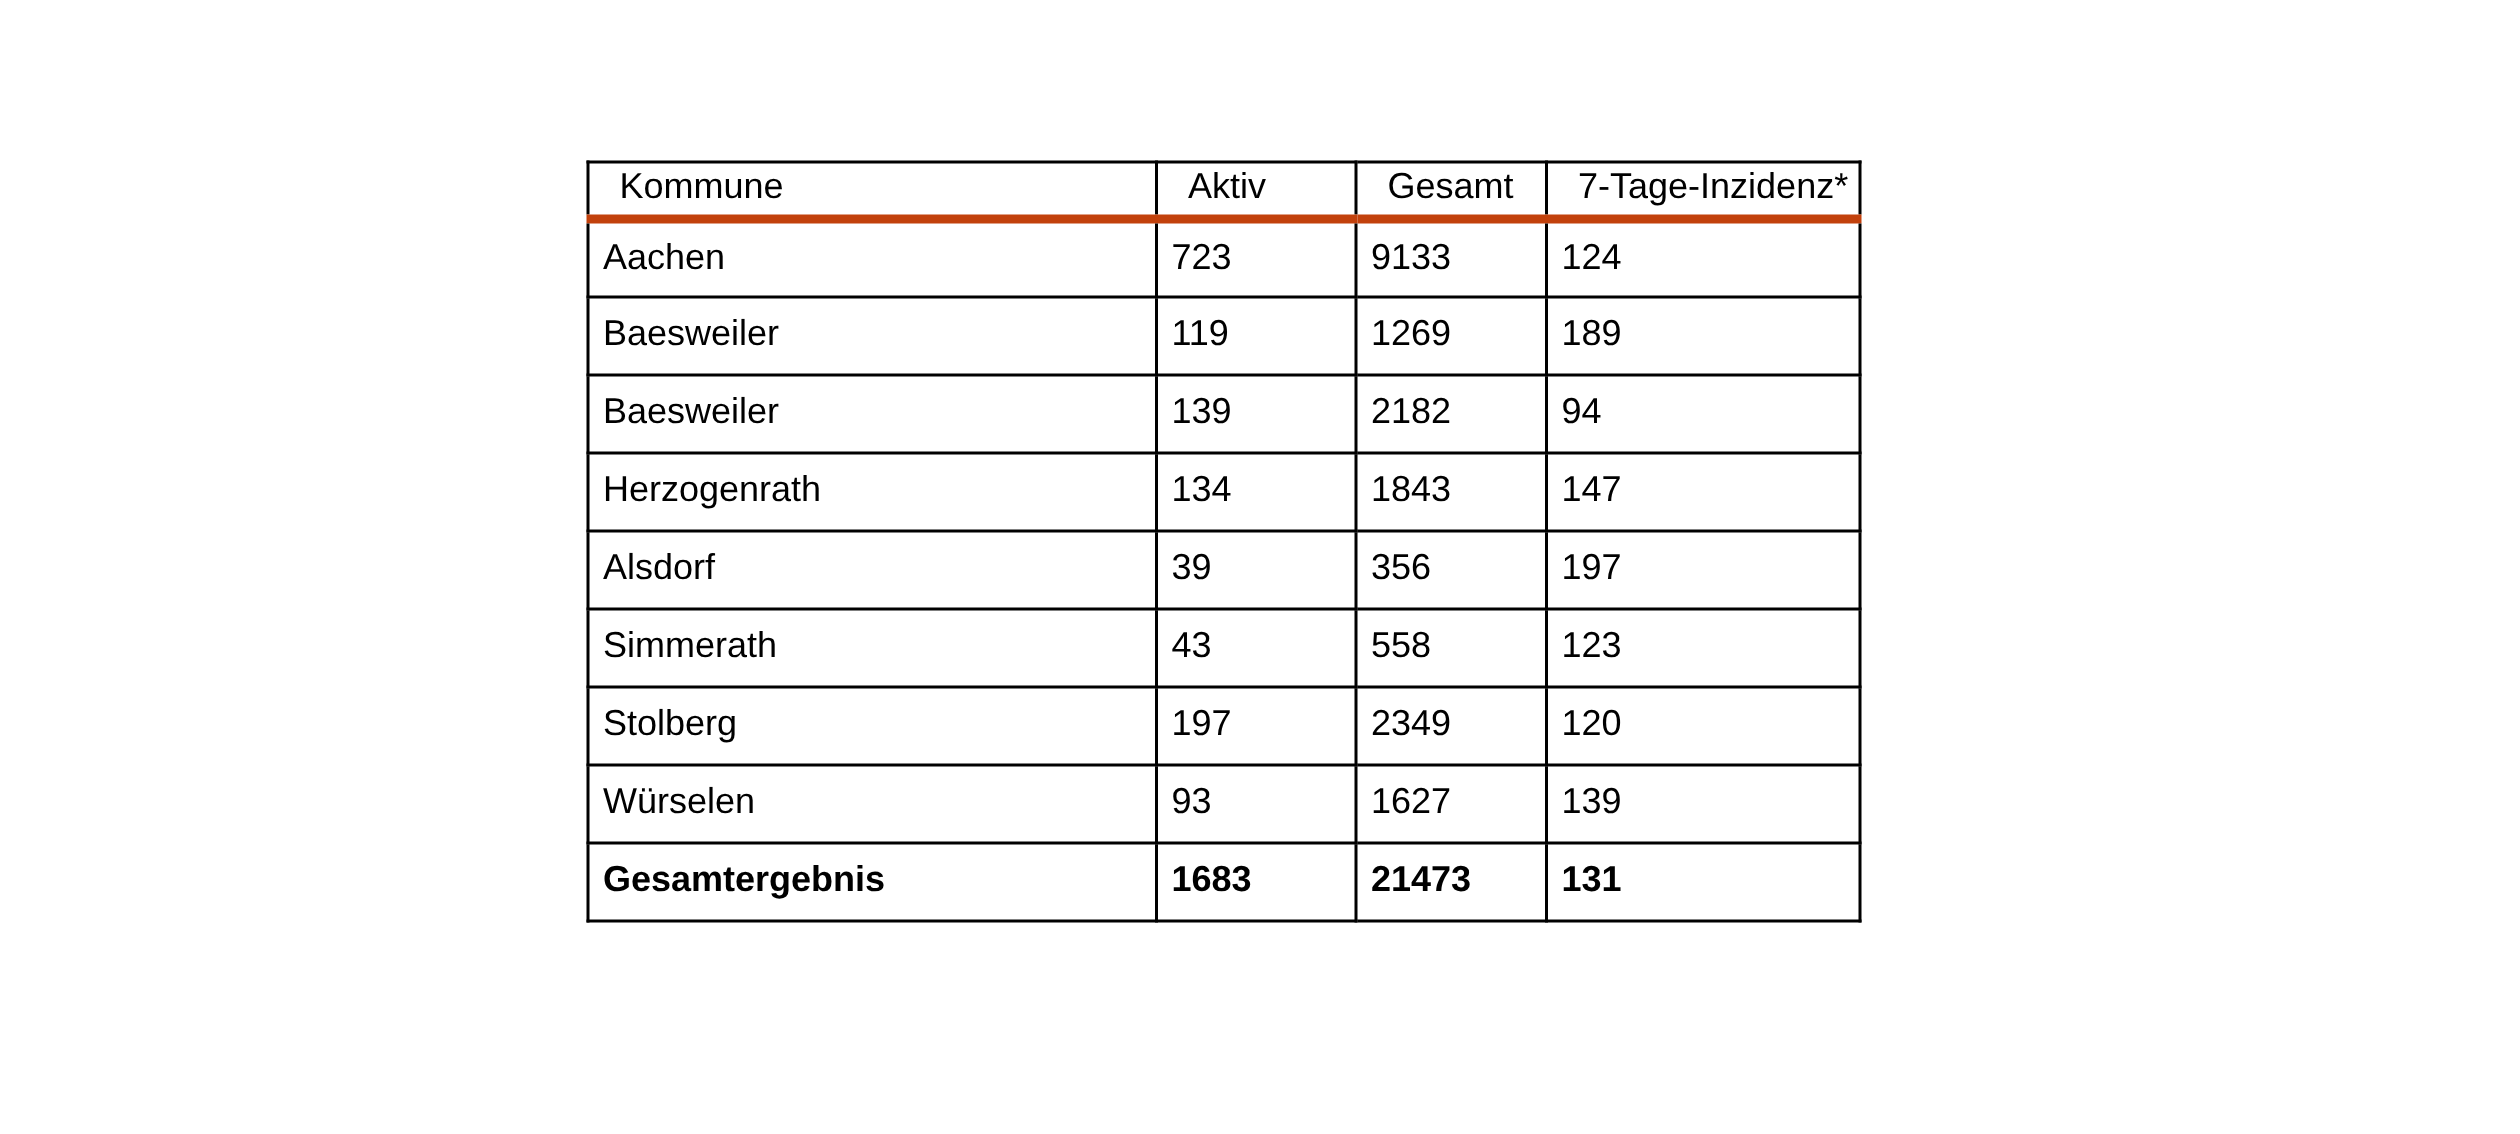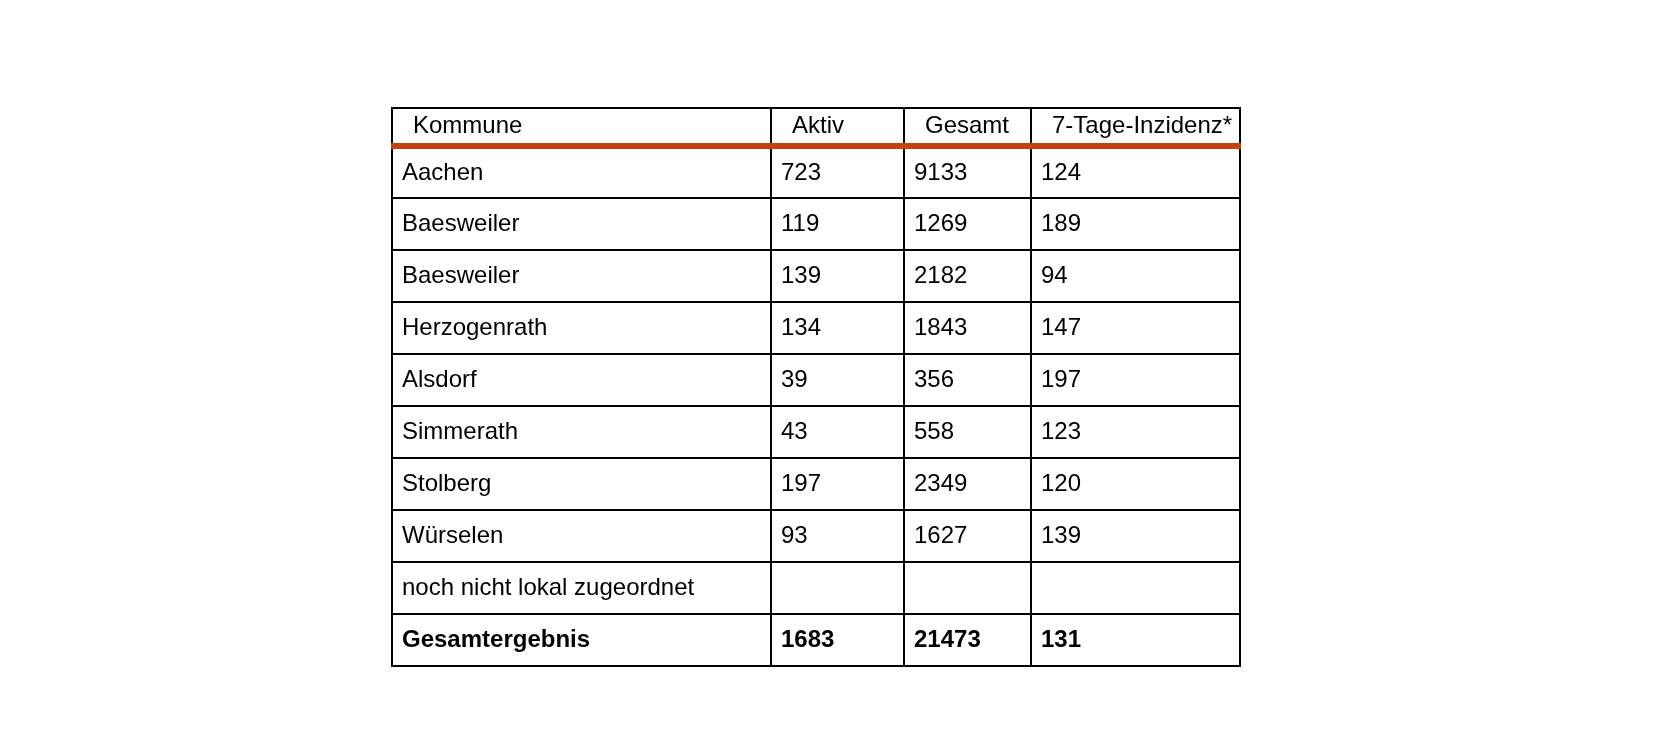--- a/index.html
+++ b/index.html
@@ -114,26 +114,20 @@
           <td class="num">197</td>
           <td class="num">2349</td>
           <td class="num">120</td>
         </tr>
         <tr>
           <td>Würselen</td>
           <td class="num">93</td>
           <td class="num">1627</td>
           <td class="num">139</td>
         </tr>
-        <tr>
-          <td>noch nicht lokal zugeordnet</td>
-          <td class="num"></td>
-          <td class="num"></td>
-          <td class="num"></td>
-        </tr>
         <tr class="bold">
           <td>Gesamtergebnis</td>
           <td class="num">1683</td>
           <td class="num">21473</td>
           <td class="num">131</td>
         </tr>
       </tbody>
   </table>
 </div>
 

